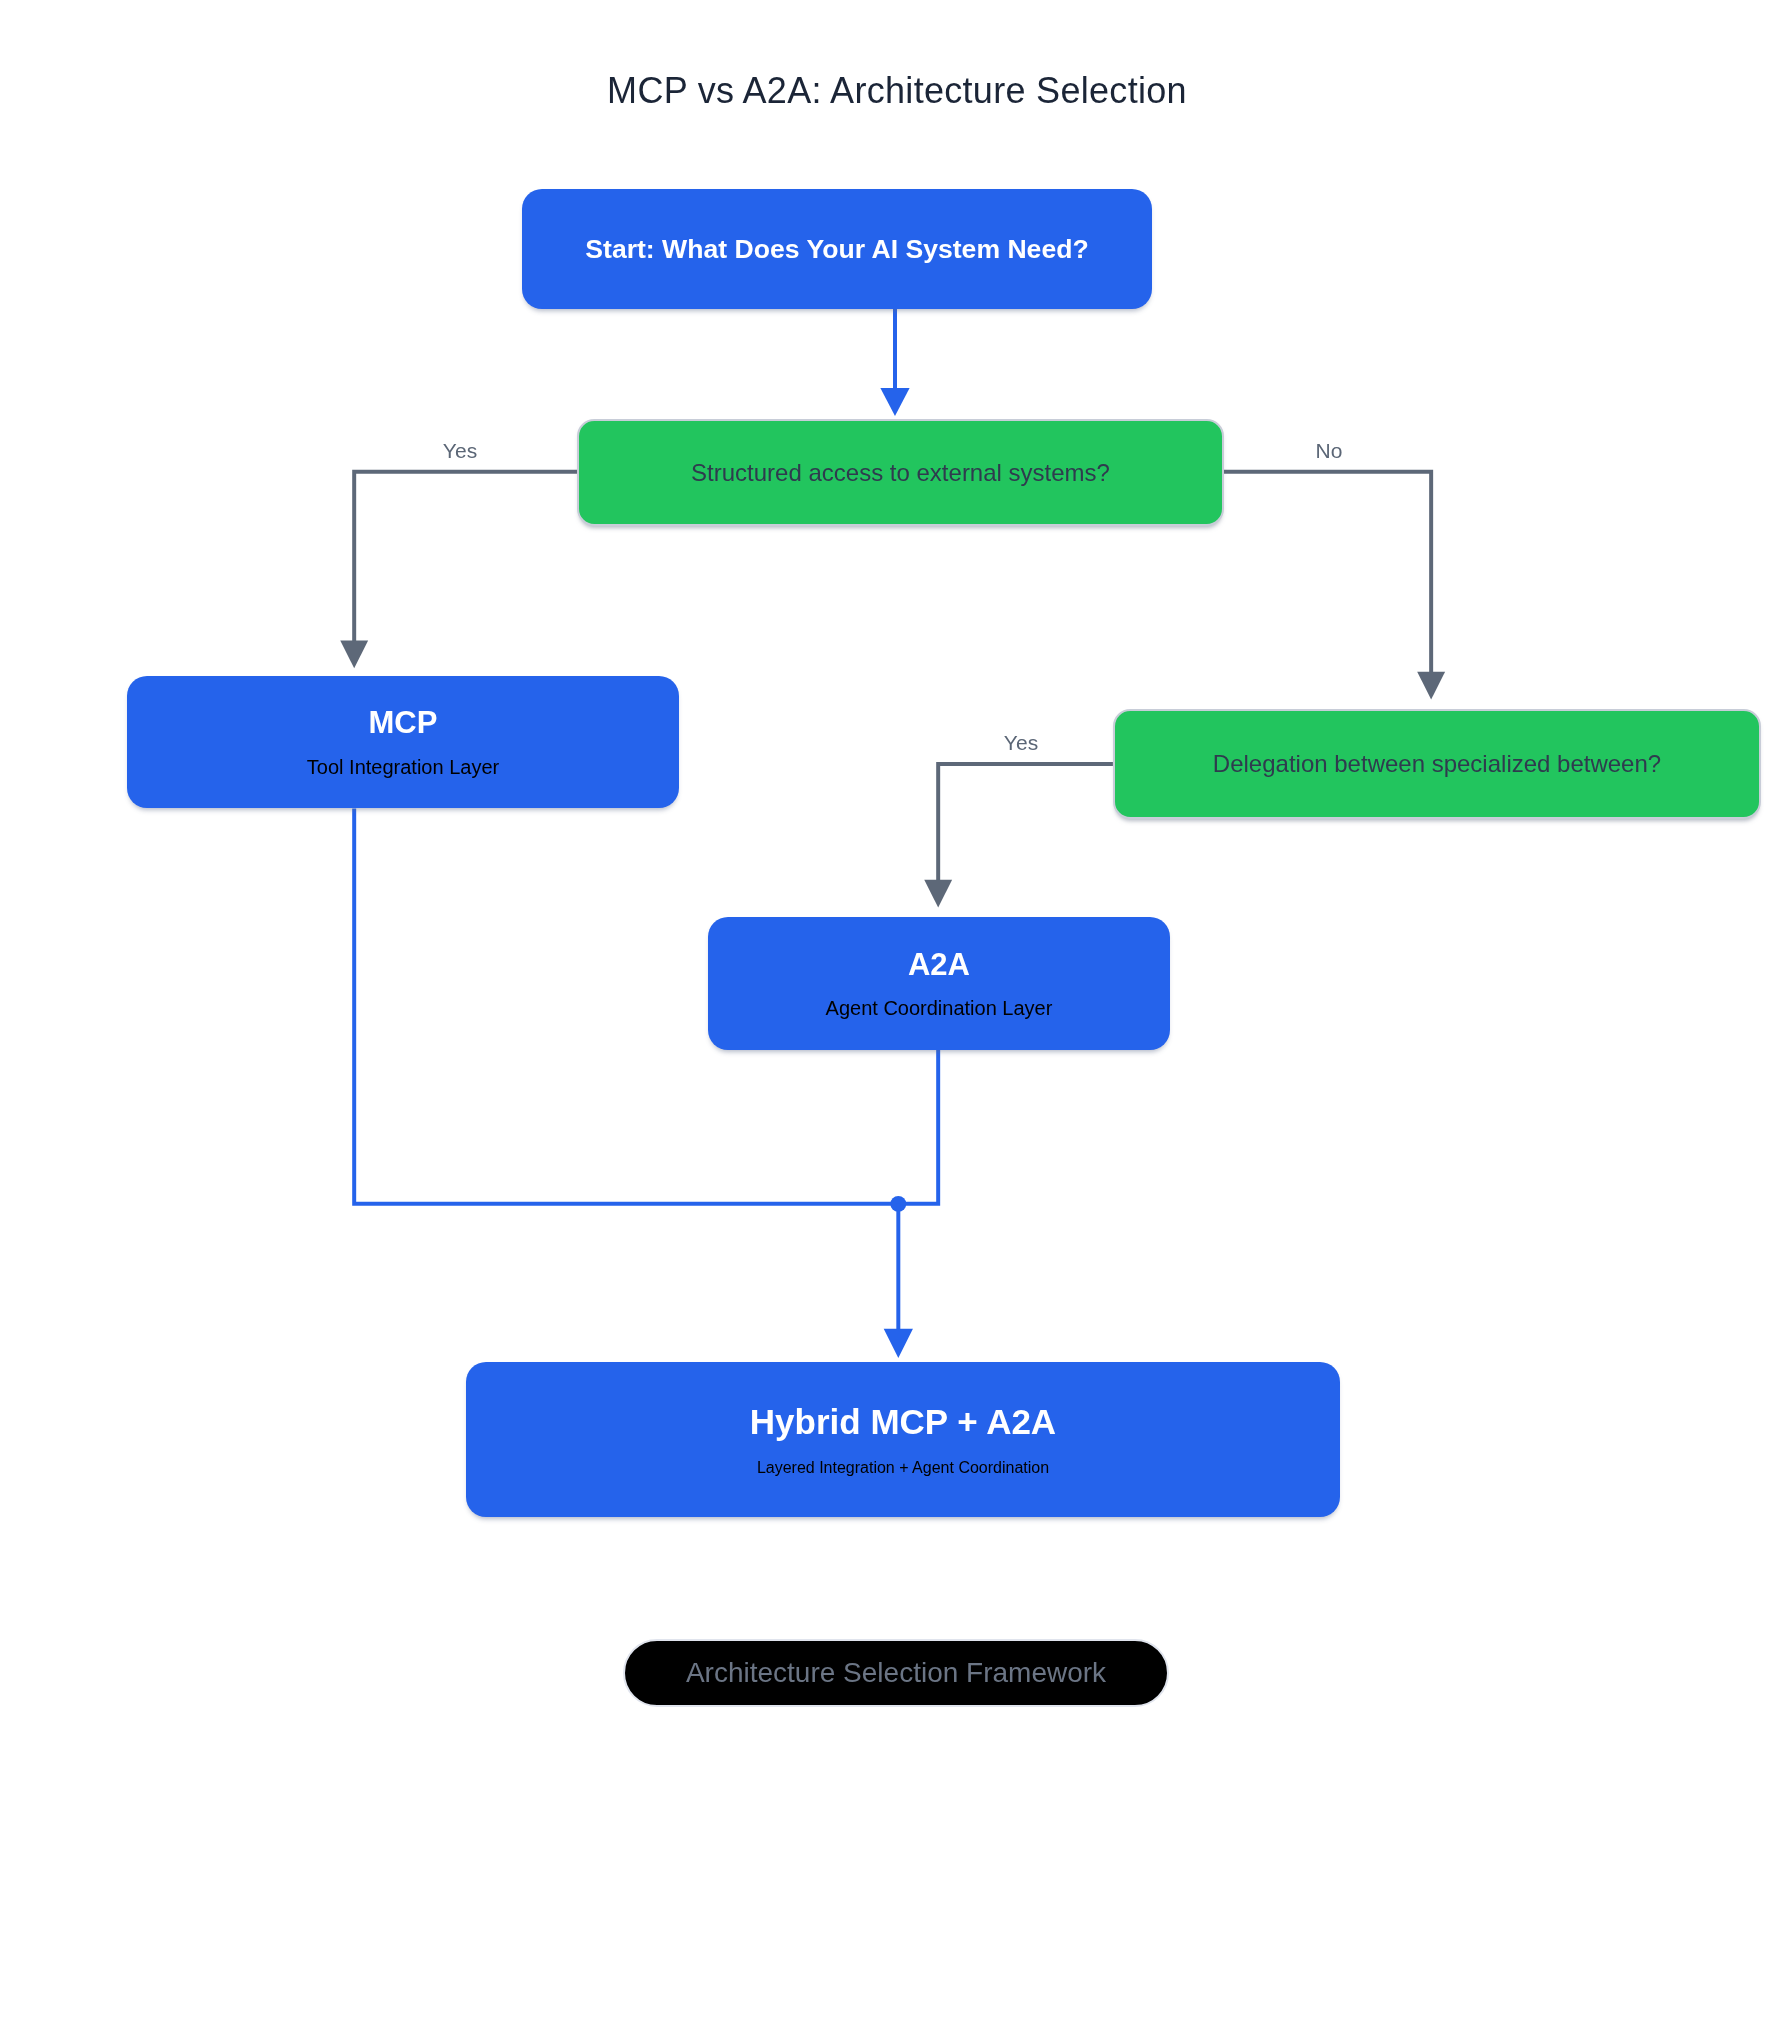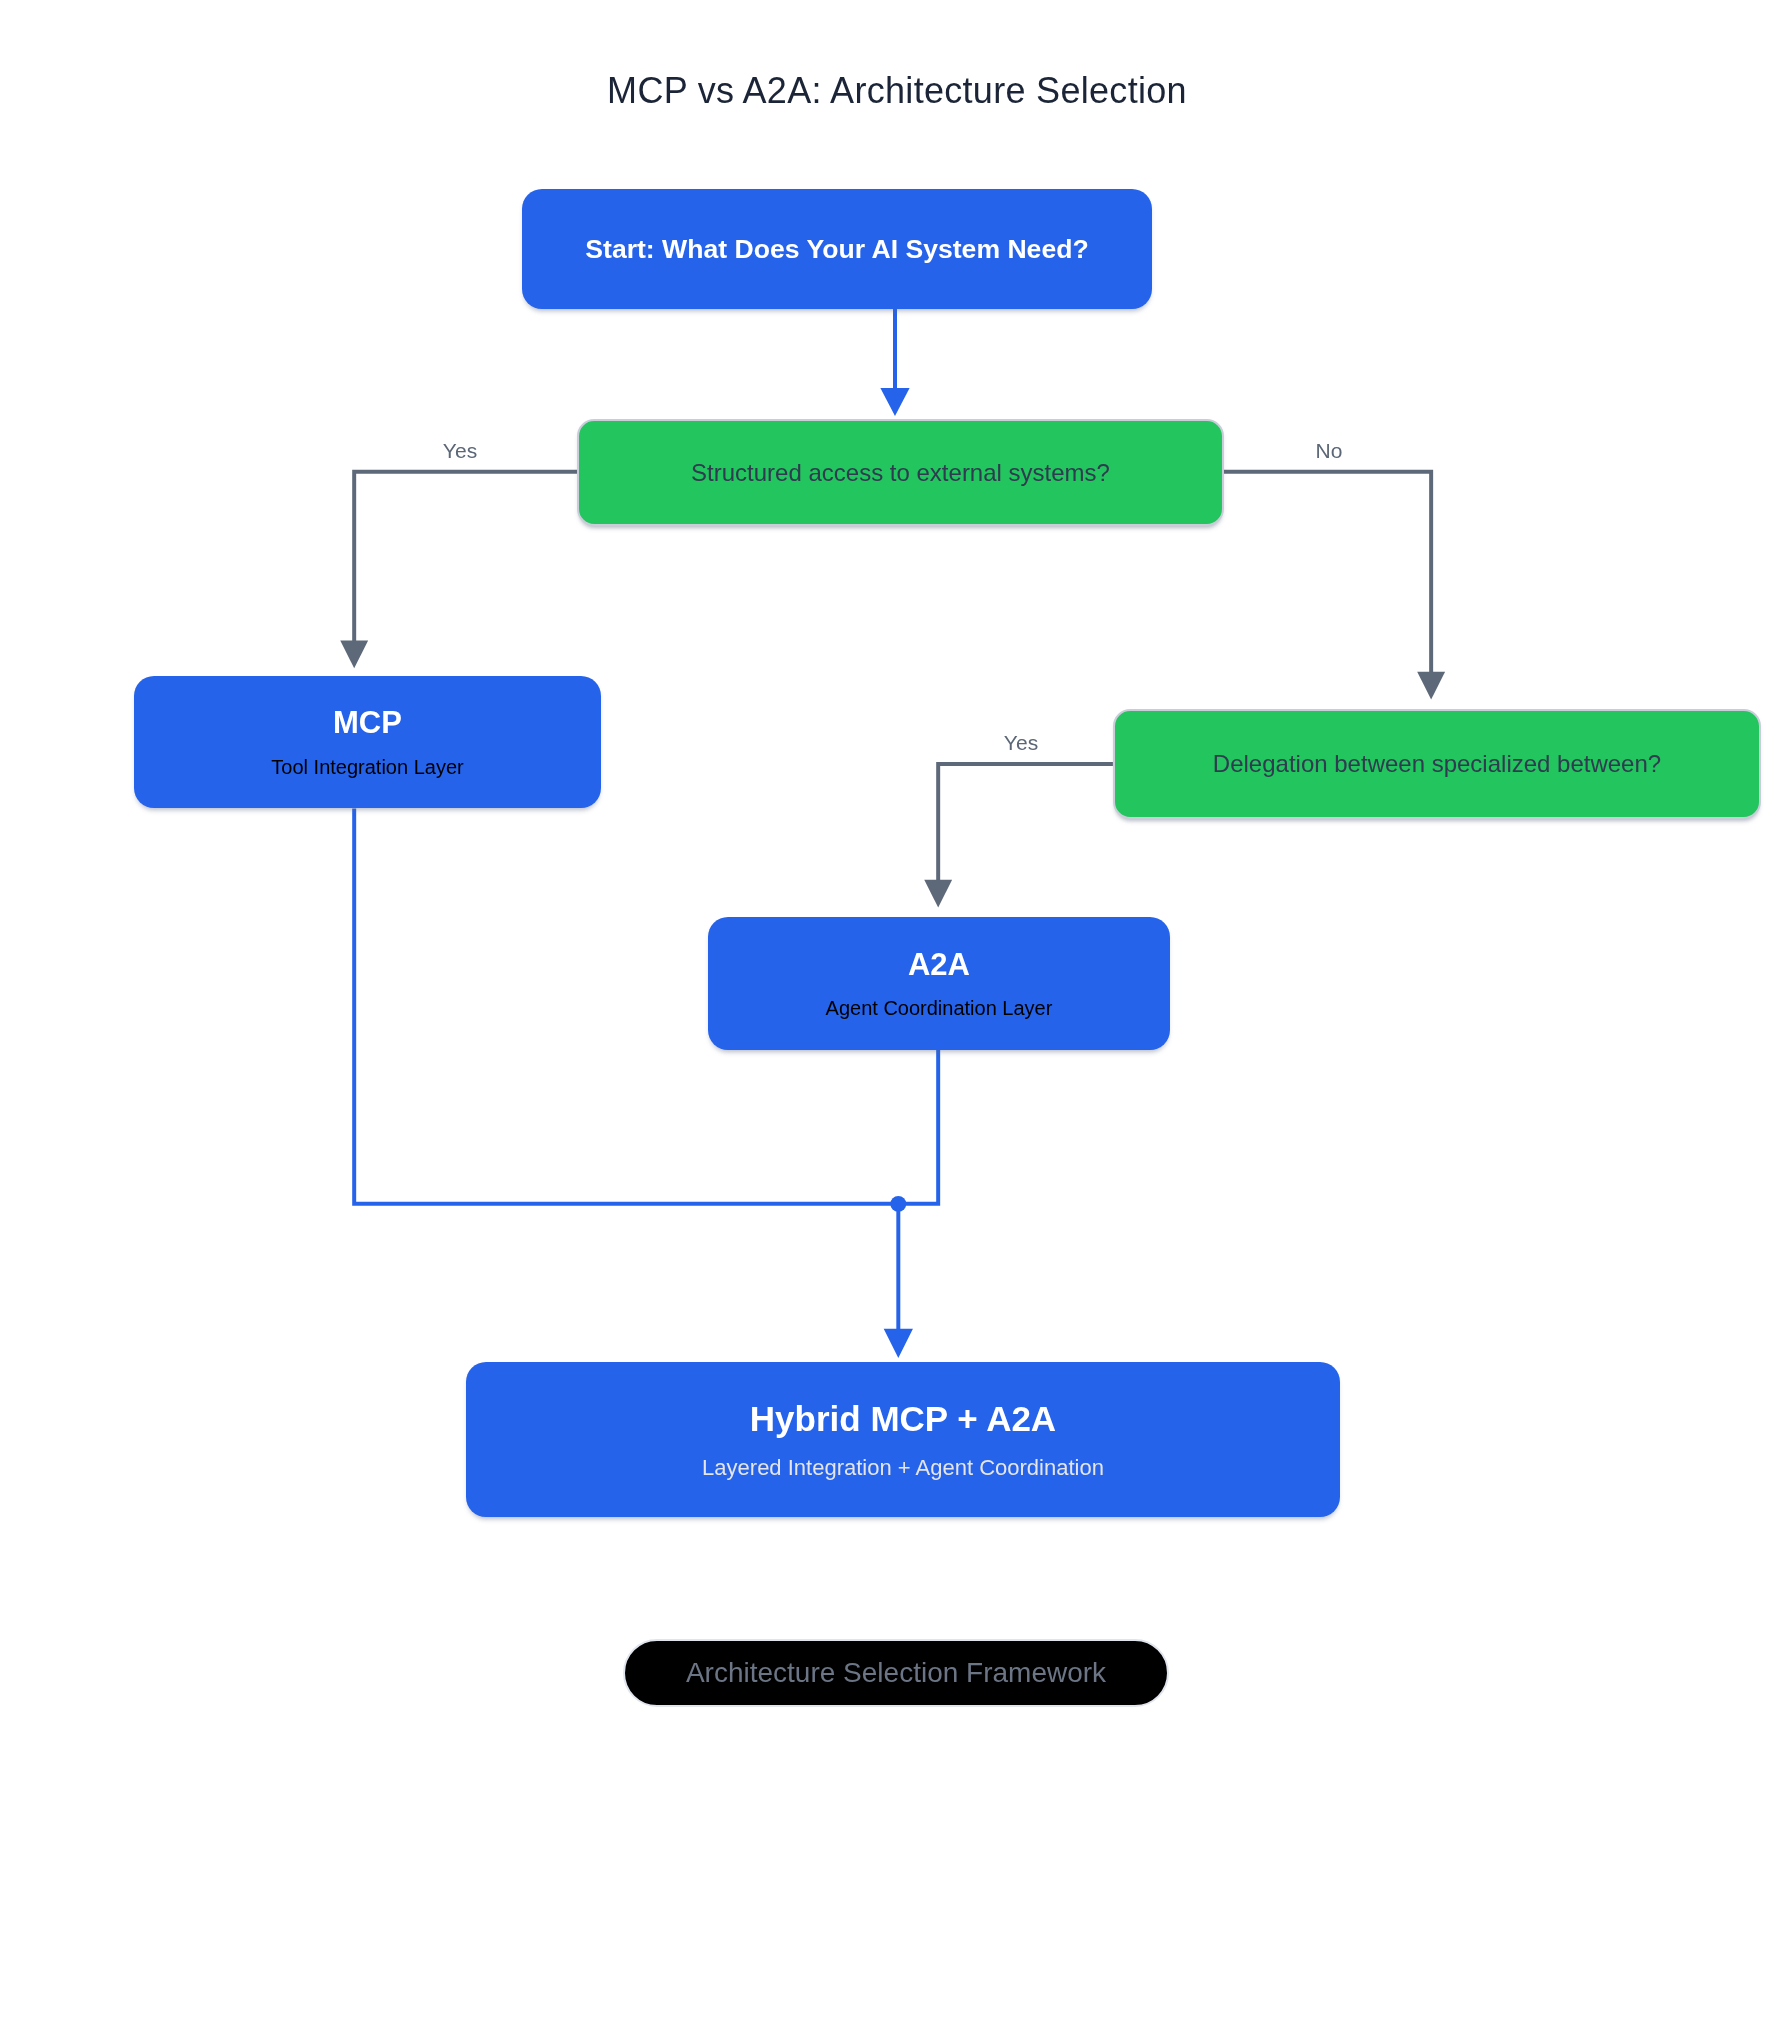--- a/index.html
+++ b/index.html
@@ -48,27 +48,27 @@
     border: 2px solid #c8cdd8;
     border-radius: 17.3px;
     color: #2f3b4e;
     box-shadow: 0 3.3px 4.7px -2px rgba(110, 120, 140, 0.5);
   }
   .node-start    { left: 522px;  top: 189px;  width: 630px; height: 120px; }
   .node-start .node-label { font-size: 26.6px; font-weight: 700; }
   .node-decision1 { left: 577px;  top: 419px;  width: 647px;  height: 107px; }
   .node-decision2 { left: 1113px; top: 709px; width: 648px;  height: 110px; }
   .decision .node-label { font-size: 24px; font-weight: 400; }
-  .node-mcp      { left: 127px;  top: 676px; width: 467px;  height: 132px; gap: 18.6px; margin-left: 7px; }
+  .node-mcp      { left: 127px;  top: 676px; width: 552px;  height: 132px; gap: 18.6px; }
   .node-a2a      { left: 708px; top: 917px; width: 462px;  height: 133px; gap: 18.6px; }
   .node-mcp .node-title, .node-a2a .node-title { font-size: 31px; font-weight: 700; line-height: 1; }
   .node-mcp .node-subtitle, .node-a2a .node-subtitle { font-size: 20px; font-weight: 400; line-height: 1; color: #000000; }
   .node-hybrid   { left: 466px;  top: 1362px; width: 874px; height: 155px; gap: 21px; border-radius: 22.6px; }
   .node-hybrid .node-title { font-size: 35px; font-weight: 700; line-height: 1; }
-  .node-hybrid .node-subtitle { font-size: 22px; font-weight: 400; line-height: 1; color: #e5e5e5; }
+  .node-hybrid .node-subtitle { font-size: 16px; font-weight: 400; line-height: 1; color: #000000; }
   .footer-pill {
     position: absolute;
     left: 623px; top: 1639px;
     width: 546px; height: 68px;
     box-sizing: border-box;
     background: #000000;
     border: 2px solid #e0e4ed;
     border-radius: 34px;
     display: flex;
     align-items: center;

